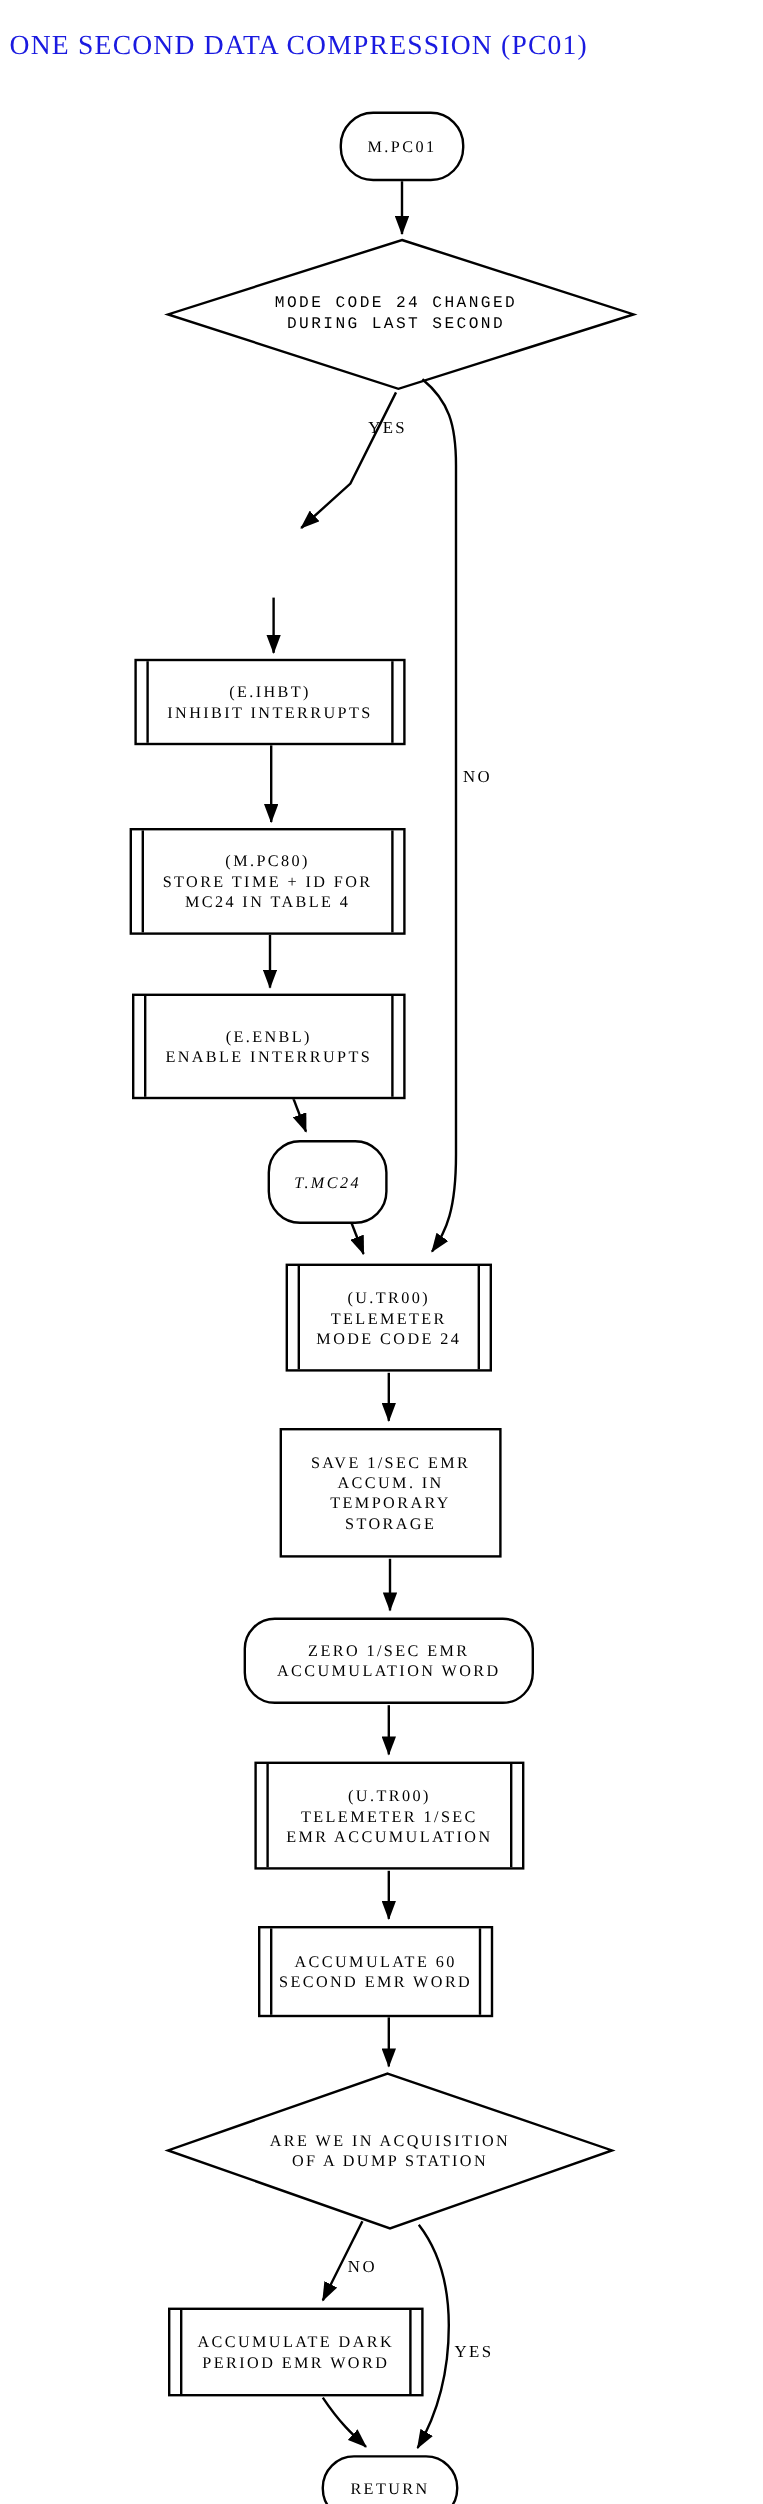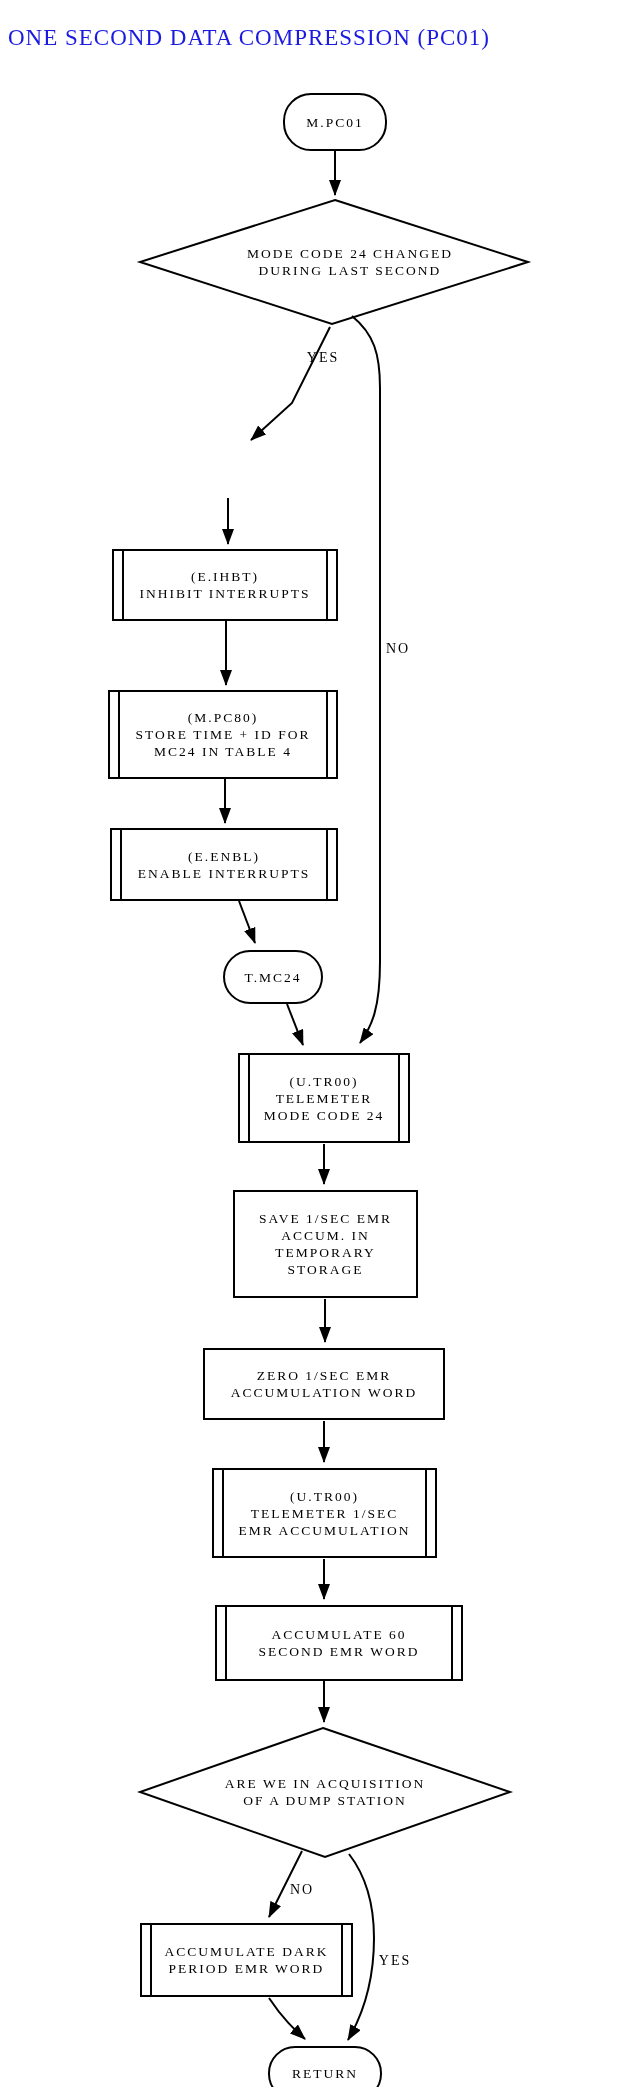--- a/index.html
+++ b/index.html
@@ -75,74 +75,74 @@
     <path d="M324,1661 L324,1702" fill="none" stroke="#000" stroke-width="2" marker-end="url(#arrow)"></path>
     <path d="M302,1831 L269,1897" fill="none" stroke="#000" stroke-width="2" marker-end="url(#arrow)"></path>
     <path d="M349,1834 C366,1856 374,1884 374,1918 C374,1962 362,1996 348,2020" fill="none" stroke="#000" stroke-width="2" marker-end="url(#arrow)"></path>
     <path d="M269,1978 C283,1999 294,2009 305,2019" fill="none" stroke="#000" stroke-width="2" marker-end="url(#arrow)"></path>
   </svg>
 
   <div class="node stadium" style="left:283px;top:73px;width:104px;height:58px;">
     <div>M.PC01</div>
   </div>
 
-  <div class="dtext" style="left:200px;top:224px;width:300px;height:36px;">
+  <div class="dtext" style="left:180px;top:224px;width:300px;height:36px;font-family:Liberation Mono, monospace;">
     <div>MODE CODE 24 CHANGED</div>
     <div>DURING LAST SECOND</div>
   </div>
 
   <span class="edge-label" style="left:323px;top:338px;">YES</span>
   <span class="edge-label" style="left:398px;top:629px;">NO</span>
 
 
   <div class="node process" style="left:112px;top:529px;width:226px;height:72px;">
     <div>(E.IHBT)</div>
     <div>INHIBIT INTERRUPTS</div>
   </div>
 
   <div class="node process" style="left:108px;top:670px;width:230px;height:89px;">
     <div>(M.PC80)</div>
     <div>STORE TIME + ID FOR</div>
     <div>MC24 IN TABLE 4</div>
   </div>
 
-  <div class="node process" style="left:110px;top:808px;width:228px;height:73px;text-align:right;">
+  <div class="node process" style="left:110px;top:808px;width:228px;height:88px;text-align:right;">
     <div>(E.ENBL)</div>
     <div>ENABLE INTERRUPTS</div>
   </div>
 
-  <div class="node stadium" style="left:223px;top:930px;width:100px;height:54px;border-radius:27px;">
+  <div class="node stadium" style="left:223px;top:930px;width:100px;height:70px;border-radius:27px;font-style:italic;">
     <div>T.MC24</div>
   </div>
 
   <div class="node process" style="left:238px;top:1033px;width:172px;height:90px;">
     <div>(U.TR00)</div>
     <div>TELEMETER</div>
     <div>MODE CODE 24</div>
   </div>
 
   <div class="node" style="left:233px;top:1170px;width:185px;height:108px;align-items:center;">
     <div>SAVE 1/SEC EMR</div>
     <div>ACCUM. IN</div>
     <div>TEMPORARY</div>
     <div>STORAGE</div>
   </div>
 
-  <div class="node" style="left:203px;top:1328px;width:242px;height:72px;">
+  <div class="node" style="left:203px;top:1328px;width:242px;height:72px;border-radius:26px;">
     <div>ZERO 1/SEC EMR</div>
     <div>ACCUMULATION WORD</div>
   </div>
 
   <div class="node process" style="left:212px;top:1448px;width:225px;height:90px;">
     <div>(U.TR00)</div>
     <div>TELEMETER 1/SEC</div>
     <div>EMR ACCUMULATION</div>
   </div>
 
-  <div class="node process" style="left:215px;top:1585px;width:248px;height:76px;">
+  <div class="node process" style="left:215px;top:1585px;width:196px;height:76px;">
     <div>ACCUMULATE 60</div>
     <div>SECOND EMR WORD</div>
   </div>
 
   <div class="dtext" style="left:175px;top:1754px;width:300px;height:36px;">
     <div>ARE WE IN ACQUISITION</div>
     <div>OF A DUMP STATION</div>
   </div>
 
   <span class="edge-label" style="left:302px;top:1870px;">NO</span>

